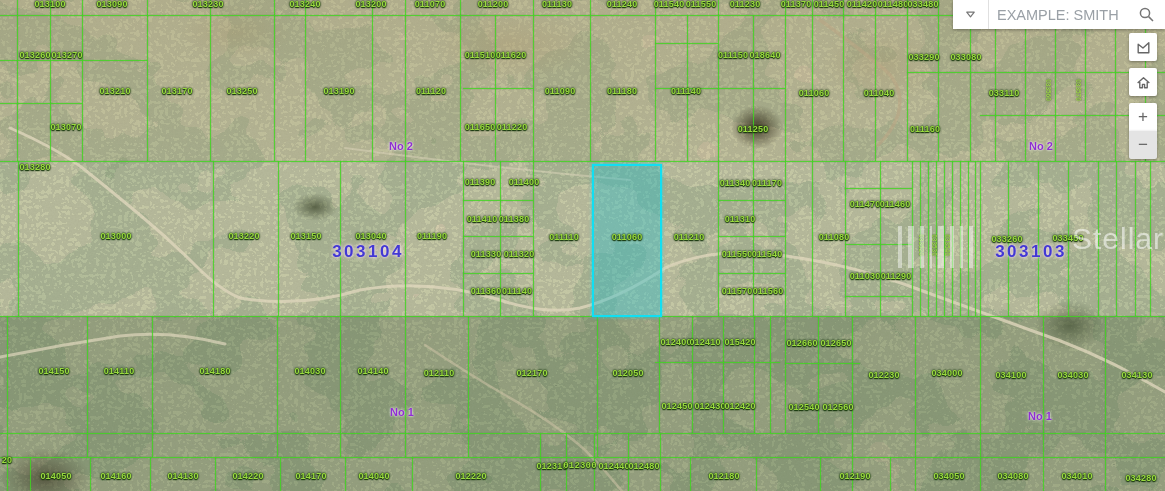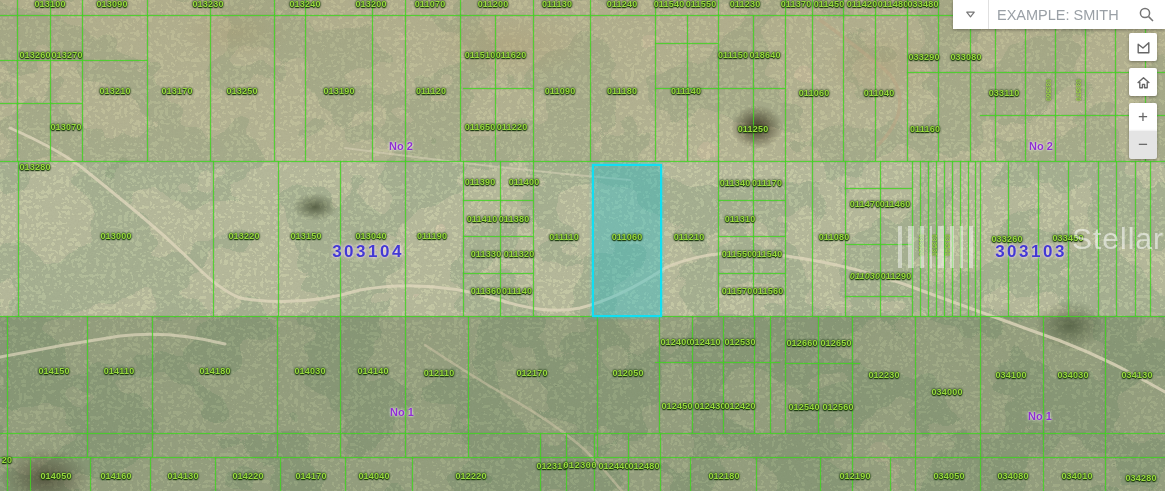--- a/index.html
+++ b/index.html
@@ -312,41 +312,41 @@
       <span class="plabel" style="left: 564px; top: 237px;">011110</span>
       <span class="plabel" style="left: 627px; top: 237px;">011060</span>
       <span class="plabel" style="left: 689px; top: 237px;">011210</span>
       <span class="plabel" style="left: 814px; top: 237px; padding-left: 40px;">011080</span>
       <span class="plabel" style="left: 1007px; top: 239px;">033260</span>
       <span class="plabel" style="left: 1068px; top: 238px;">033450</span>
       <span class="plabel" style="left: 486px; top: 254px;">011330</span>
       <span class="plabel" style="left: 519px; top: 254px;">011320</span>
       <span class="plabel" style="left: 737px; top: 254px;">011550</span>
       <span class="plabel" style="left: 767px; top: 254px;">011540</span>
-      <span class="plabel" style="left: 865px; top: 276px; font-style: italic;">011030</span>
+      <span class="plabel" style="left: 865px; top: 276px;">011030</span>
       <span class="plabel" style="left: 896px; top: 276px;">011290</span>
       <span class="plabel" style="left: 486px; top: 291px;">011360</span>
       <span class="plabel" style="left: 517px; top: 291px;">011140</span>
       <span class="plabel" style="left: 737px; top: 291px;">011570</span>
       <span class="plabel" style="left: 768px; top: 291px;">011560</span>
       <span class="plabel" style="left: 676px; top: 342px;">012400</span>
       <span class="plabel" style="left: 705px; top: 342px;">012410</span>
-      <span class="plabel" style="left: 740px; top: 342px;">012530</span>
+      <span class="plabel" style="left: 740px; top: 342px;">015420</span>
       <span class="plabel" style="left: 802px; top: 343px;">012660</span>
       <span class="plabel" style="left: 836px; top: 343px;">012650</span>
       <span class="plabel" style="left: 54px; top: 371px;">014150</span>
       <span class="plabel" style="left: 119px; top: 371px;">014110</span>
       <span class="plabel" style="left: 215px; top: 371px;">014180</span>
       <span class="plabel" style="left: 310px; top: 371px;">014030</span>
       <span class="plabel" style="left: 373px; top: 371px;">014140</span>
       <span class="plabel" style="left: 439px; top: 373px;">012110</span>
       <span class="plabel" style="left: 532px; top: 373px;">012170</span>
       <span class="plabel" style="left: 628px; top: 373px;">012050</span>
       <span class="plabel" style="left: 884px; top: 375px;">012230</span>
-      <span class="plabel" style="left: 947px; top: 392px;">034000</span>
+      <span class="plabel" style="left: 947px; top: 373px;">034000</span>
       <span class="plabel" style="left: 1011px; top: 375px;">034100</span>
       <span class="plabel" style="left: 1073px; top: 375px;">034030</span>
       <span class="plabel" style="left: 1137px; top: 375px;">034130</span>
       <span class="plabel" style="left: 677px; top: 406px;">012450</span>
       <span class="plabel" style="left: 710px; top: 406px;">012430</span>
       <span class="plabel" style="left: 740px; top: 406px;">012420</span>
       <span class="plabel" style="left: 804px; top: 407px;">012540</span>
       <span class="plabel" style="left: 838px; top: 407px;">012560</span>
       <span class="plabel" style="left: 552px; top: 466px;">012310</span>
       <span class="plabel" style="left: 580px; top: 466px; font-family: Liberation Mono, monospace;">012300</span>

